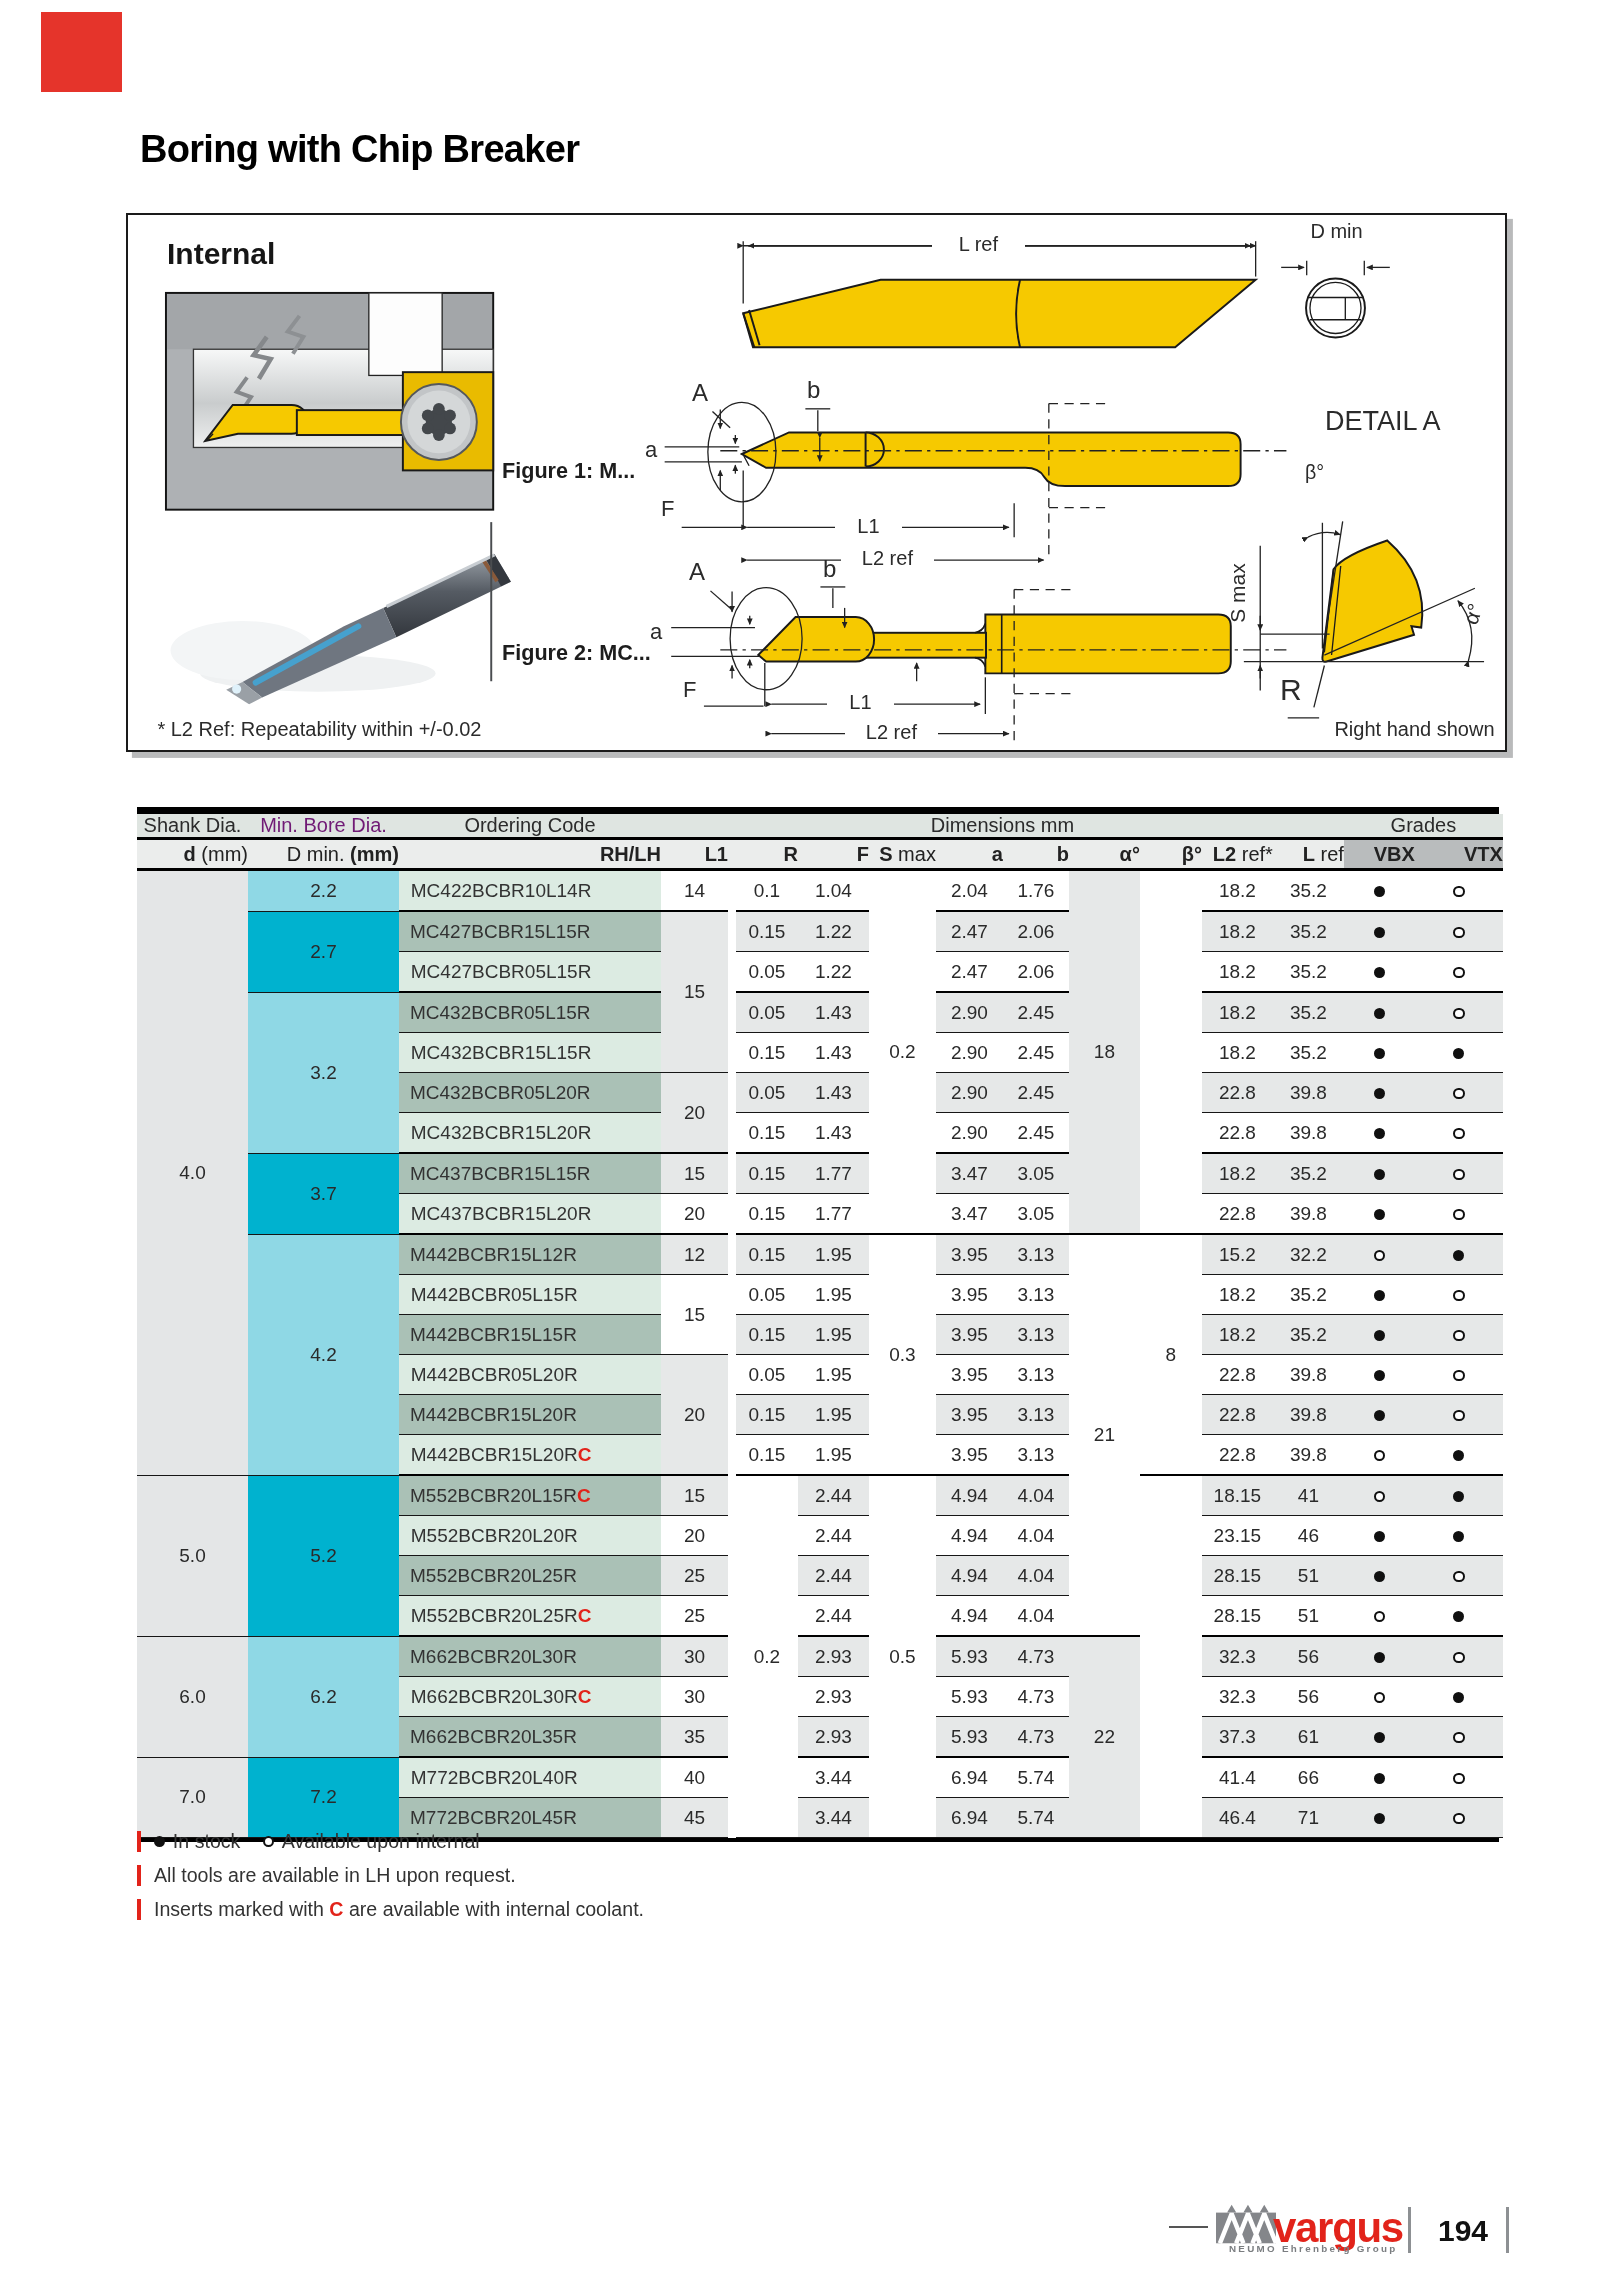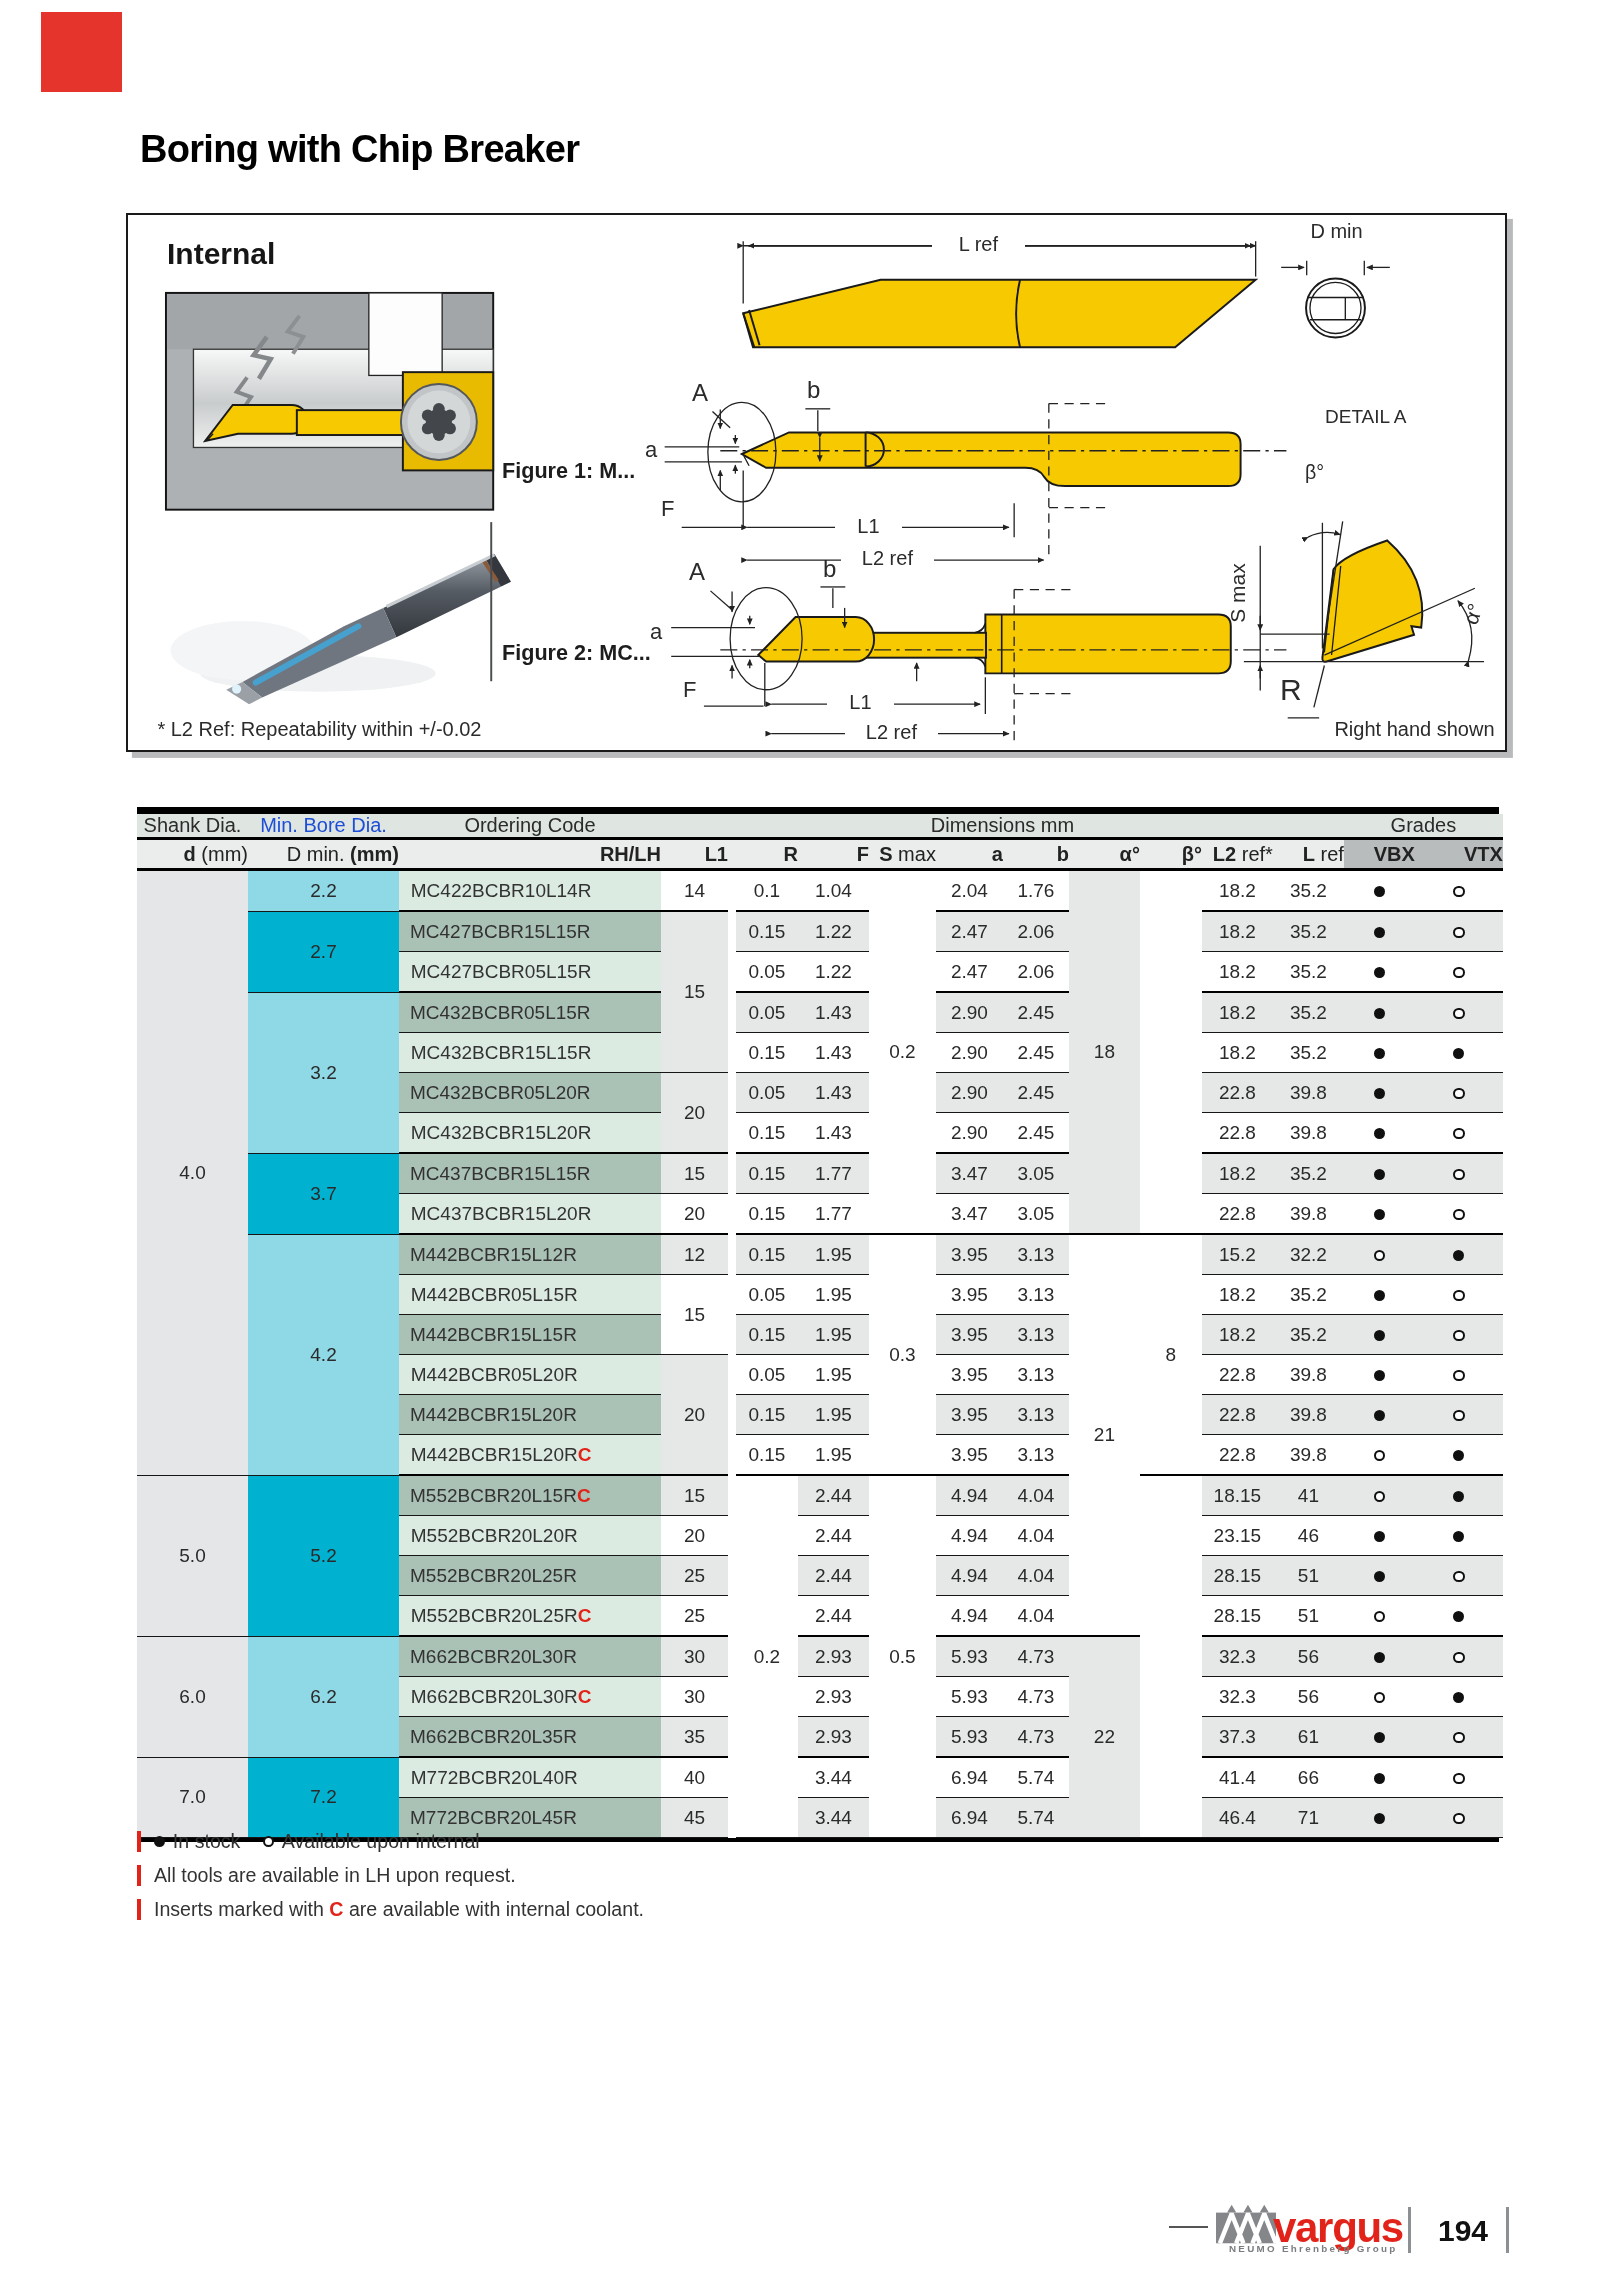--- a/index.html
+++ b/index.html
@@ -16,21 +16,21 @@
   .wbg{background:#fff;padding:0 3.9px;text-align:center;}
   #internal-label{left:39px;top:22px;font-size:30px;font-weight:600;color:#161616;}
   .figlabel{font-size:21.6px;font-weight:600;color:#1d1d1d;}
   .dim{font-size:24px;}
   .dimsm{font-size:22px;}
   
   #tblwrap{left:137px;top:807px;width:1362px;border-top:7.9px solid #000;border-bottom:4.6px solid #000;}
   table{width:100%;border-collapse:collapse;table-layout:fixed;}
   th,td{font-weight:400;padding:0;text-align:center;vertical-align:middle;overflow:hidden;white-space:nowrap;}
   thead tr.h1 th{height:23px;background:#dfe5e1;font-size:20px;color:#2b2b2b;}
-  thead tr.h1 th.red{color:#1d4ed8;}
+  thead tr.h1 th.red{color:#701a75;}
   thead tr.h1 th{border-bottom:3.3px solid #000;}
   thead tr.h2 th{height:28px;background:#ebedec;font-size:20px;border-bottom:3.3px solid #000;color:#222;text-align:right;}
   thead tr.h2 th.gr{background:#b9bcbd;font-weight:700;padding-left:13px;}
   thead tr.h2 th b{font-weight:700;}
   tbody td{height:39px;font-size:19px;color:#2a2a2a;border-bottom:1.3px solid #161616;}
   tbody td.gb{border-bottom:2px solid #000;}
   tbody td.nob{border-bottom:none;}
   td.cd{background:#e4e6e7;}
   td.cyl{background:#8fd8e5;}
   td.cyd{background:#00b2cf;}
@@ -224,21 +224,21 @@
           <line x1="1772" y1="768" x2="1820" y2="768"></line>
         </g>
       </g>
     </svg>
 
     <div class="dlabel" id="internal-label">Internal</div>
     <div class="dlabel figlabel" style="left:374px;top:243px;">Figure 1: M...</div>
     <div class="dlabel figlabel" style="left:374px;top:425px;">Figure 2: MC...</div>
     <div class="dlabel wbg" style="left:804px;top:18.3px;width:85px;font-size:20px;">L ref</div>
     <div class="dlabel" style="left:1169px;top:5.2px;width:79px;text-align:center;font-size:20px;">D min</div>
-    <div class="dlabel" style="left:1197px;top:191px;font-size:19px;">DETAIL A</div>
+    <div class="dlabel" style="left:1197px;top:191px;font-size:27px;">DETAIL A</div>
 
     <div class="dlabel dim" style="left:564px;top:164px;">A</div>
     <div class="dlabel dim" style="left:679px;top:161px;">b</div>
     <div class="dlabel dimsm" style="left:517px;top:222px;">a</div>
     <div class="dlabel dimsm" style="left:533px;top:281px;">F</div>
     <div class="dlabel wbg" style="left:707px;top:300px;width:59px;font-size:20px;">L1</div>
     <div class="dlabel wbg" style="left:713px;top:332px;width:85px;font-size:20px;">L2 ref</div>
 
     <div class="dlabel dim" style="left:561px;top:343px;">A</div>
     <div class="dlabel dim" style="left:695px;top:340px;">b</div>

